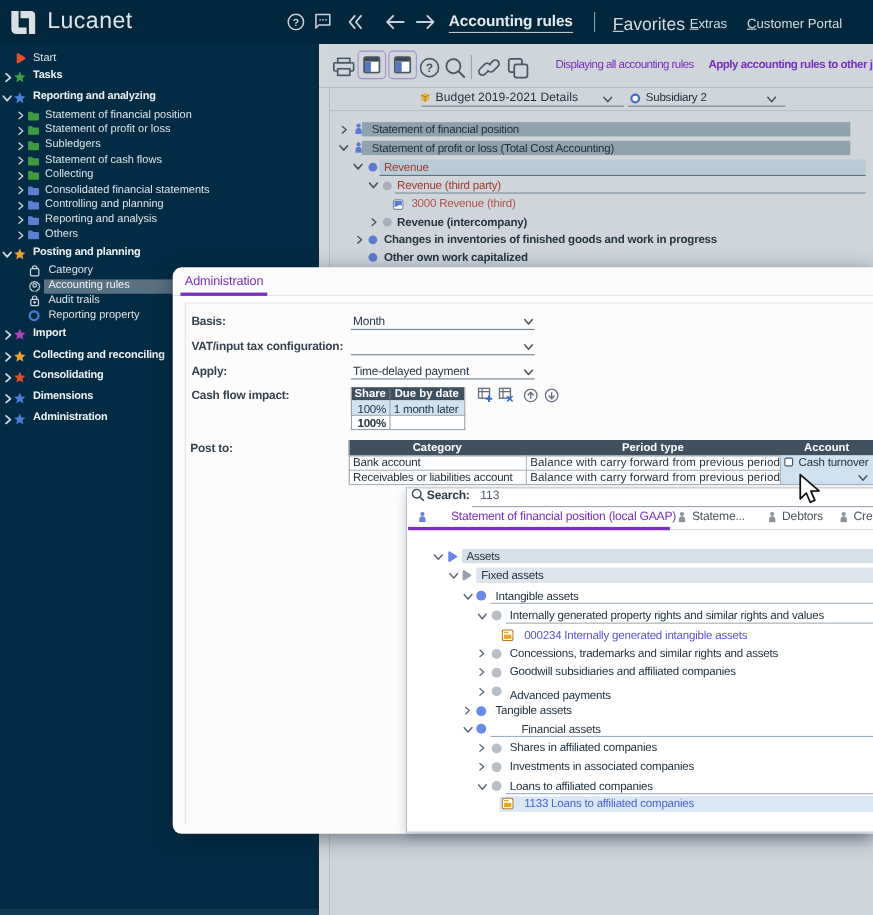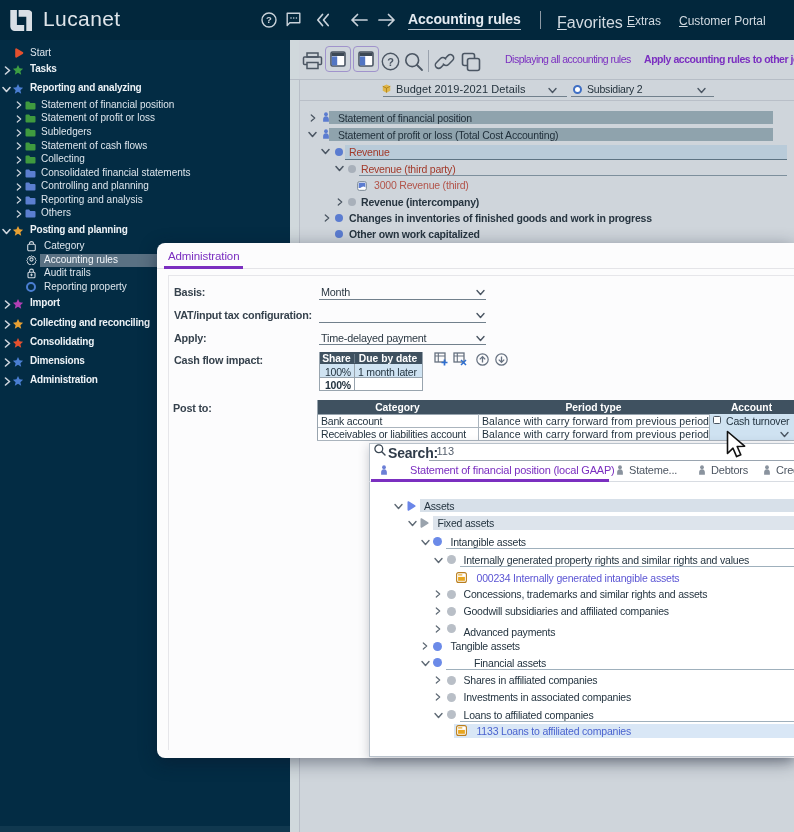--- a/index.html
+++ b/index.html
@@ -369,21 +369,21 @@
 <div class="pt" style="left:321px;top:427.5px">Receivables or liabilities account</div>
 <div class="pt" style="left:482px;top:427.5px;letter-spacing:0.1px">Balance with carry forward from previous period</div>
 <svg class="abs" style="left:780px;top:430.5px" width="9" height="7" viewBox="0 0 9 7">
       <path d="M1,1.5 L4.5,5.5 L8,1.5" fill="none" stroke="#4b5663" stroke-width="1.4" stroke-linecap="round" stroke-linejoin="round"></path>
     </svg>
 <div class="abs" style="left:369px;top:443px;width:425px;height:314px;background:#fff;border:1px solid #b9c2cb;border-right:none;box-sizing:border-box;box-shadow:0 3px 10px rgba(30,40,60,0.25)"></div>
 <svg class="abs" style="left:374px;top:444px" width="12" height="12" viewBox="0 0 12 12">
       <circle cx="4.8" cy="4.8" r="3.9" fill="none" stroke="#3a4754" stroke-width="1.3"></circle>
       <path d="M7.8,7.8 L11,11" stroke="#3a4754" stroke-width="1.4" stroke-linecap="round"></path>
     </svg>
-<div class="abs nw" style="left:388px;top:444.5px;font-size:14px;font-weight:bold;color:#2f3b49;letter-spacing:-0.2px">Search:</div>
+<div class="abs nw" style="left:388px;top:444.5px;font-size:11px;font-weight:bold;color:#2f3b49;letter-spacing:-0.2px">Search:</div>
 <div class="abs nw" style="left:436.5px;top:444.5px;font-size:11px;color:#55606e">113</div>
 <div class="abs" style="left:429px;top:460px;width:365px;height:1px;background:#9aa5b0"></div>
 <svg class="abs" style="left:380px;top:464.5px" width="8" height="10" viewBox="0 0 10 12">
       <circle cx="5" cy="2.6" r="2.4" fill="#6b7fd6"></circle>
       <path d="M5,5.2 c2.6,0 3.6,2 3.6,4 l0,2.8 h-7.2 l0,-2.8 c0,-2 1,-4 3.6,-4 z" fill="#6b7fd6"></path>
     </svg>
 <div class="abs nw" style="left:410px;top:464px;font-size:11px;color:#7b2fc0;letter-spacing:-0.2px">Statement of financial position (local GAAP)</div>
 <svg class="abs" style="left:616px;top:464.5px" width="8" height="10" viewBox="0 0 10 12">
       <circle cx="5" cy="2.6" r="2.4" fill="#8a939e"></circle>
       <path d="M5,5.2 c2.6,0 3.6,2 3.6,4 l0,2.8 h-7.2 l0,-2.8 c0,-2 1,-4 3.6,-4 z" fill="#8a939e"></path>

